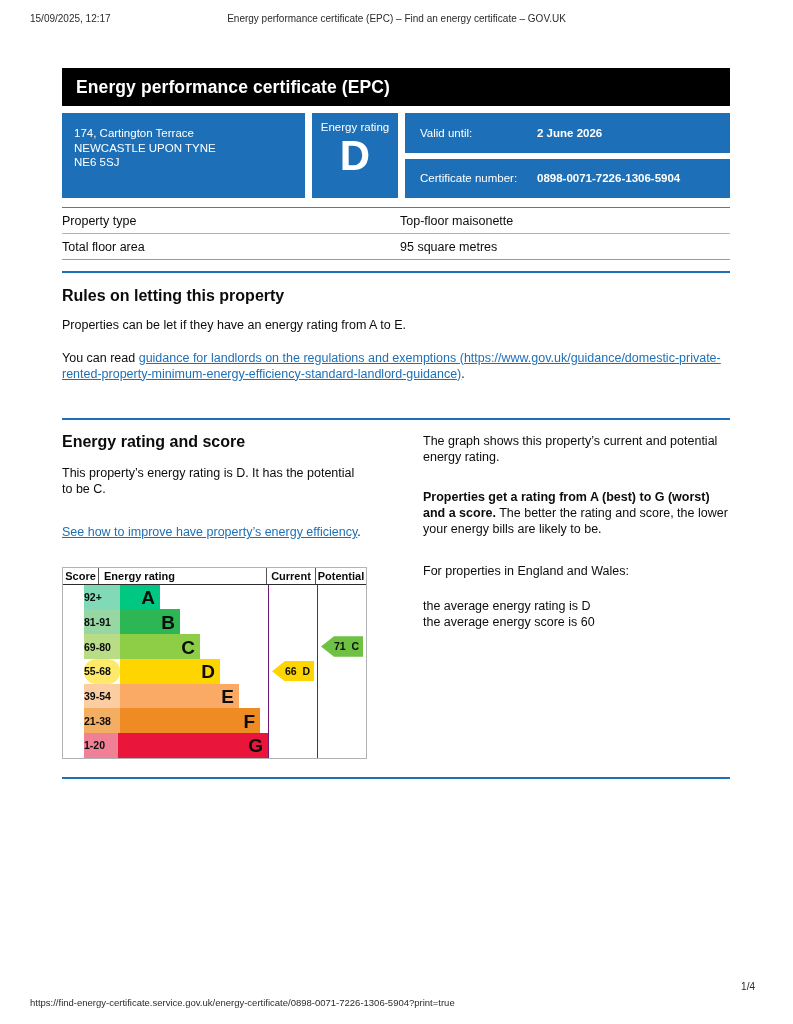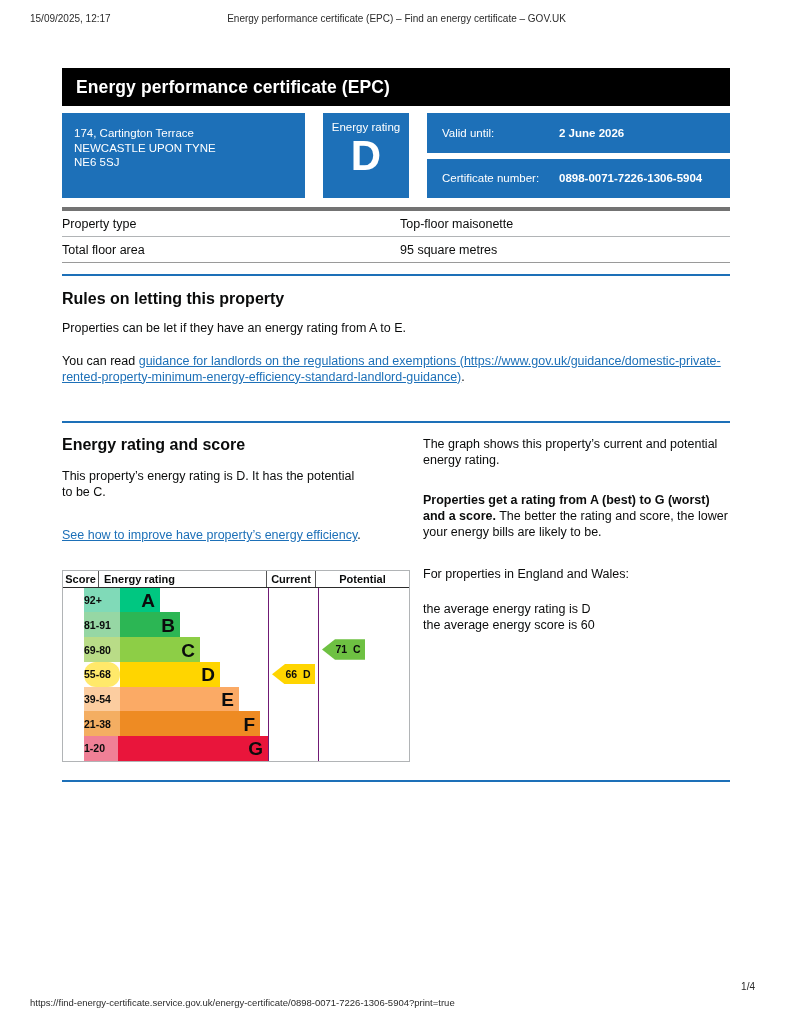--- a/index.html
+++ b/index.html
@@ -14,32 +14,32 @@
   .print-header .pm-title { position:absolute; left:0; right:0; text-align:center; top:0; }
   .print-footer { bottom:16px; }
   .print-footer .pm-url { position:absolute; left:30px; bottom:0; font-size:9.5px;text-align:center; }
   .print-footer .pm-page { position:absolute; right:38px; bottom:16px;margin-left:17px; }
 
   .content { position:absolute; left:62px; top:68px; width:668px; }
 
   .banner { background:#000; color:#fff; height:38px; display:flex; align-items:center; padding-left:14px; }
   .banner h1 { font-size:17.5px; font-weight:bold; letter-spacing:0.1px; }
 
-  .panels { display:flex; margin-top:7px; height:85px; gap:18px;border-radius:28px; }
+  .panels { display:flex; margin-top:7px; height:85px; gap:7px;border-radius:28px; }
   .panel { background:#1d70b8; color:#fff; }
   .panel-address { width:243px; padding:13px 12px; font-size:11.5px; line-height:14.5px; }
   .panel-rating { width:86px; text-align:center; padding-top:8px; }
   .panel-rating .rating-label { font-size:11.5px; }
   .panel-rating .rating-letter { font-size:42px; font-weight:bold; line-height:46px; }
   .panel-right { flex:1; display:flex; flex-direction:column; gap:6px; }
   .panel-row { flex:1; display:flex; align-items:center; padding-left:15px; font-size:11.5px; }
   .panel-row .p-label { width:117px; }
   .panel-row .p-value { font-weight:bold; }
 
-  table.props { width:100%; border-collapse:collapse; margin-top:9px; border-top:4px solid #737373; }
+  table.props { width:100%; border-collapse:collapse; margin-top:9px; border-top:1px solid #737373; }
   table.props td { font-size:12.5px; padding:6px 0 5px 0; border-bottom:1px solid #b1b4b6; }
   table.props td.lbl { width:338px; }
   table.props tr:last-child td { border-bottom:1px solid #9a9a9a; }
 
   .bluebar { height:2px; background:#1d70b8; border:0; }
   .hr1 { margin-top:11px; }
   .hr2 { margin-top:36px; }
   .hr3 { margin-top:18px; }
 
   h2.section { font-size:16px; font-weight:bold; margin-top:14px; }
@@ -53,21 +53,21 @@
   .col-right { width:307px; margin-left:28px; }
   .col-left h2 { margin-top:0; }
   .col-left p.body-text { width:305px; }
   .improve { margin-top:27px; }
   .col-right .rp1 { margin-top:1px; }
   .col-right .rp2 { margin-top:24px; }
   .col-right .rp3 { margin-top:27px; }
   .col-right .rp4 { margin-top:19px; }
 
   
-  .epc-chart { margin-top:26px; width:348px; border:1px solid #b1b4b6; background:#fff; }
+  .epc-chart { margin-top:26px; width:305px; border:1px solid #b1b4b6; background:#fff; }
   .epc-header { display:flex; height:17px; border-bottom:1px solid #2b2b2b; }
   .epc-h { font-size:11px; font-weight:bold; line-height:16px; }
   .epc-h-score { width:36px; text-align:center; border-right:1px solid #545454; }
   .epc-h-rating { width:168px; padding-left:5px; border-right:1px solid #545454; }
   .epc-h-current { width:49px; text-align:center; border-right:1px solid #545454; }
   .epc-h-potential { flex:1; text-align:center; }
   .epc-body { display:flex; position:relative; }
   .epc-rows { width:205px; }
   .epc-row { display:flex; height:24.7px; }
   .epc-score-cell { width:36px; font-size:10.5px; font-weight:bold; padding-left:0; display:flex; align-items:center;margin-left:21px; }

